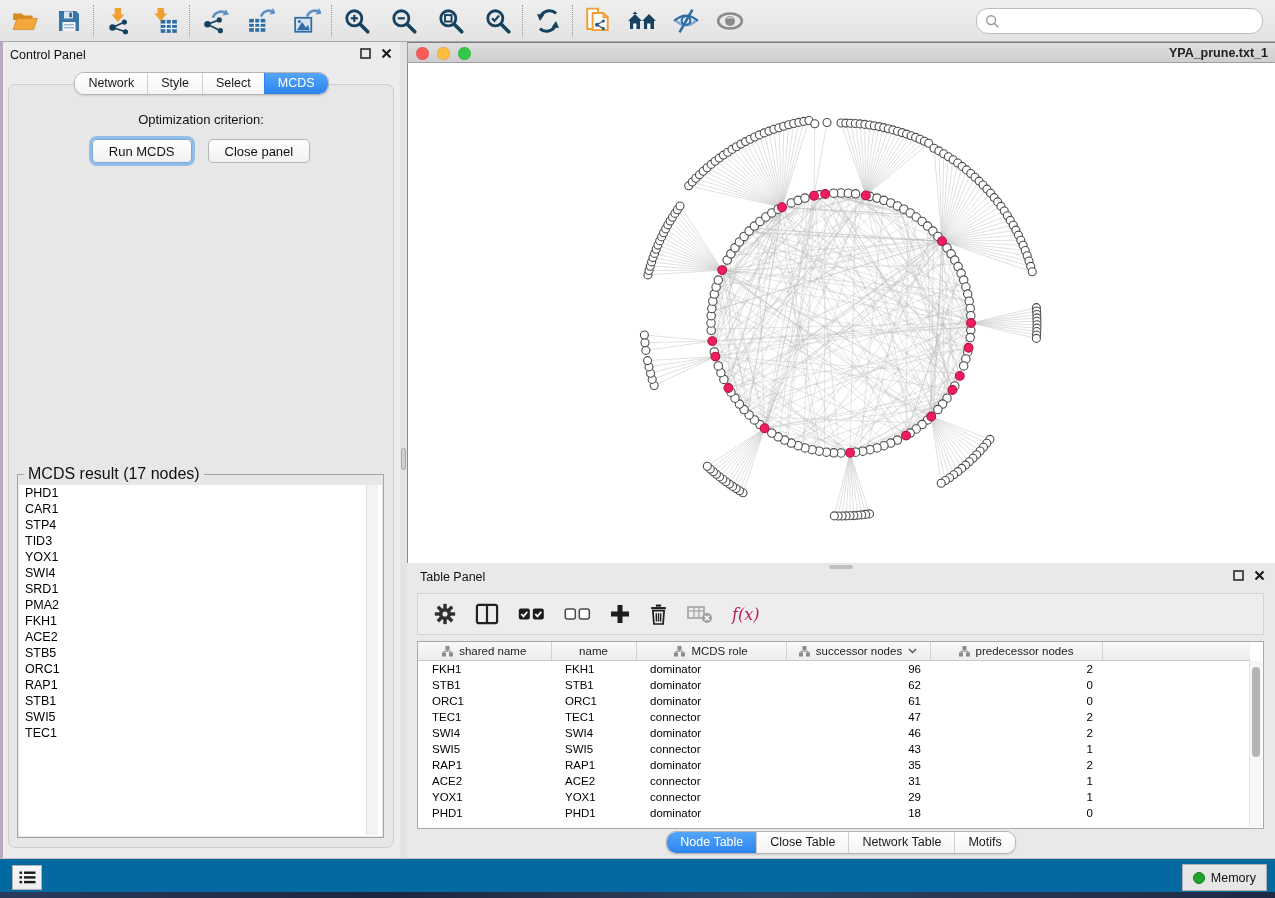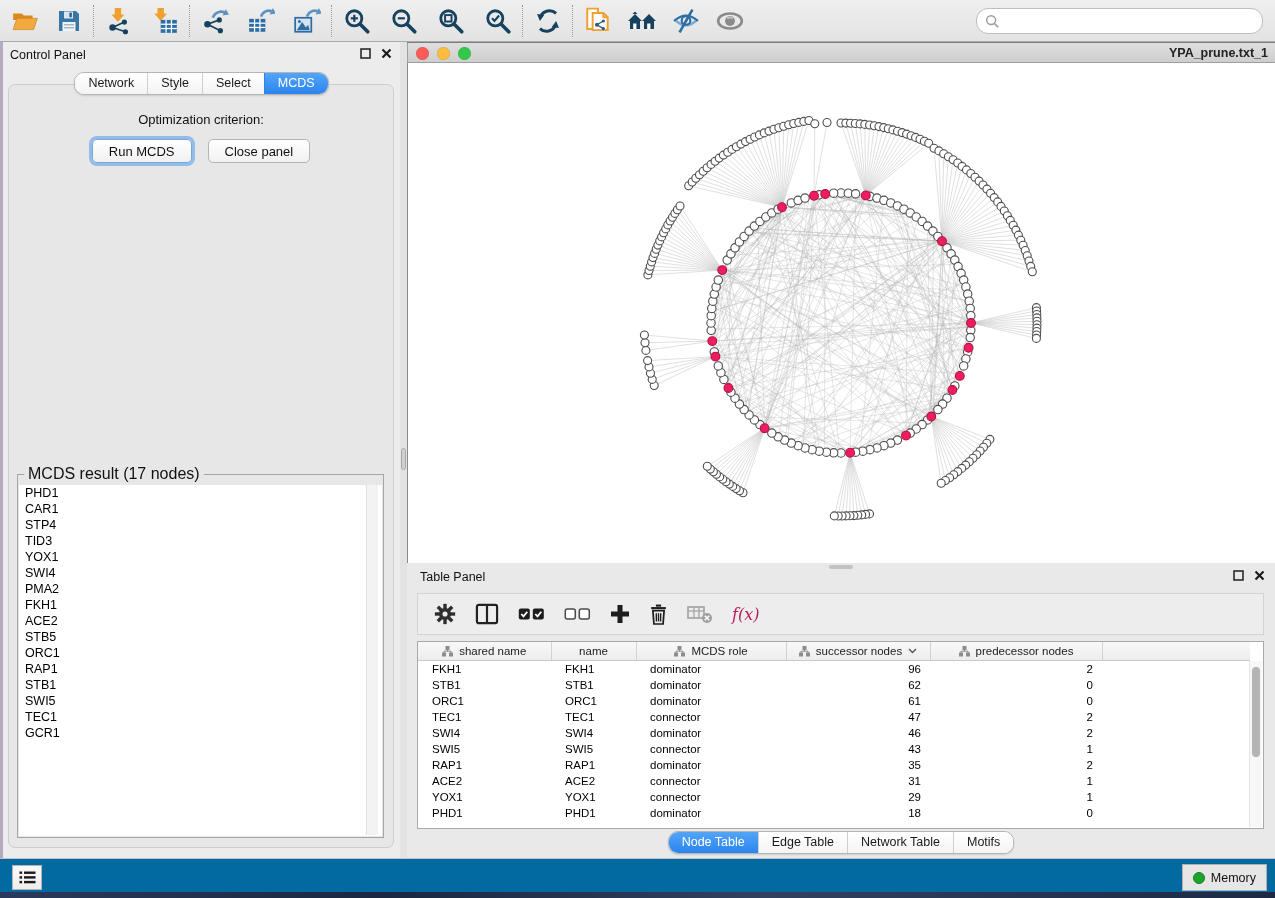--- a/index.html
+++ b/index.html
@@ -305,30 +305,30 @@
       <fieldset class="mcds-fieldset">
         <legend>MCDS result (17 nodes)</legend>
         <div style="position:relative;height:100%;">
           <div class="mcds-list" id="mcds-list">
               <div class="mcds-item">PHD1</div>
               <div class="mcds-item">CAR1</div>
               <div class="mcds-item">STP4</div>
               <div class="mcds-item">TID3</div>
               <div class="mcds-item">YOX1</div>
               <div class="mcds-item">SWI4</div>
+              <div class="mcds-item">SRD1</div>
               <div class="mcds-item">PMA2</div>
               <div class="mcds-item">FKH1</div>
               <div class="mcds-item">ACE2</div>
               <div class="mcds-item">STB5</div>
               <div class="mcds-item">ORC1</div>
               <div class="mcds-item">RAP1</div>
               <div class="mcds-item">STB1</div>
               <div class="mcds-item">SWI5</div>
               <div class="mcds-item">TEC1</div>
-              <div class="mcds-item">GCR1</div>
             </div>
           <div class="mcds-scrolltrack"></div>
         </div>
       </fieldset>
     </div>
   </div>
 
   <div class="vsplit">
       <div class="handle"></div>
     </div>
@@ -1303,21 +1303,21 @@
             </tr>
           </tbody>
       </table>
       <div class="tbl-scrollbar">
           <div class="tbl-thumb"></div>
         </div>
     </div>
     <div class="tp-tabs">
       <span class="seg">
         <span class="tab active">Node Table</span>
-        <span class="tab">Edge Table</span>
+        <span class="tab">Close Table</span>
         <span class="tab">Network Table</span>
         <span class="tab">Motifs</span>
       </span>
     </div>
   </div>
 
   <div class="statusbar">
     <div class="status-list-btn">
       <svg width="17" height="13" viewBox="0 0 17 13">
           <g fill="#1a1a1a">

